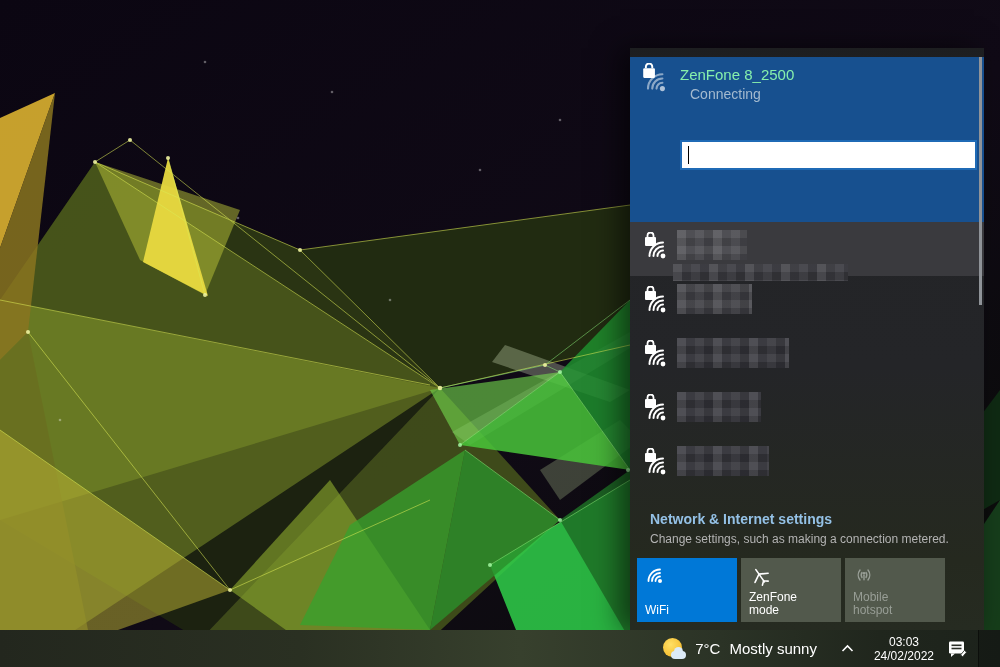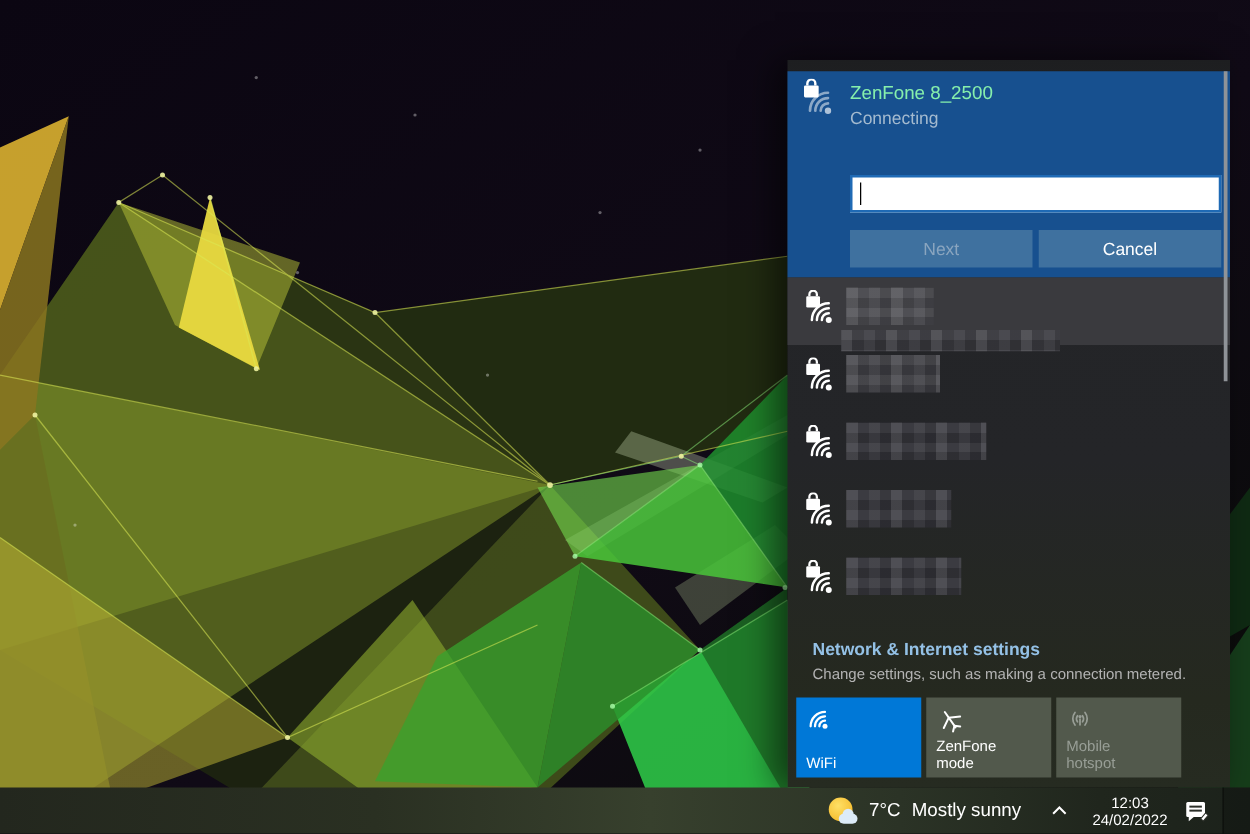--- a/index.html
+++ b/index.html
@@ -29,21 +29,21 @@
 
   
   #flyout { position:absolute; left:630px; top:48px; width:354px; height:582px; z-index:4;
     background:linear-gradient(180deg,#1d1e20 0%,#232427 12%,#242528 55%,#25291f 88%,#262b21 100%);
     box-shadow:-10px 0 26px rgba(0,0,0,.55); color:#fff; }
 
   
   .connect { position:absolute; left:0; top:9px; width:100%; height:165px; background:#17508f; }
   .hdr-icon { position:absolute; left:12px; top:6px; }
   .net-name { position:absolute; left:50px; top:9px; font-size:15px; color:#86efac; }
-  .net-status { position:absolute; left:50px; top:29px; font-size:14px; color:#a4bacf; }
+  .net-status { position:absolute; left:60px; top:29px; font-size:14px; color:#a4bacf; }
   .prompt { position:absolute; left:50px; top:60px; font-size:14px; color:#fff; }
   .key-input { position:absolute; left:50px; top:83px; width:297px; height:30px;
     background:#fff; border:2px solid #1f6ab5; outline:none; padding:0 7px; font-size:14px; color:#000; }
   .caret { position:absolute; left:58px; top:89px; width:1px; height:18px; background:#000;
     animation:blink 1.1s steps(2,start) infinite; }
   @keyframes blink { to { visibility:hidden; } }
   .btn-row { position:absolute; left:50px; top:127px; display:flex; gap:5px; }
   .fly-btn { width:146px; height:30px; background:#3f719f; border:none; font-size:14px;
     font-family:"Liberation Sans",sans-serif; display:flex; align-items:center; justify-content:center; cursor:pointer; }
   .fly-btn.next { color:#8aa5bf; }
@@ -189,24 +189,20 @@
           </g>
           <circle cx="19" cy="24" r="2.4" fill="#ffffff" opacity="0.65"></circle>
           <rect x="1" y="5" width="11" height="9" rx="1" fill="#ffffff"></rect>
           <path d="M3.5 5 V3.5 A3 3 0 0 1 9.5 3.5 V5" stroke="#ffffff" stroke-width="1.8" fill="none"></path>
         </svg>
       </span>
       <div class="net-name">ZenFone 8_2500</div>
       <div class="net-status">Connecting</div>
       <input class="key-input" type="text" value="" style="">
       <div class="caret"></div>
-      <div class="btn-row">
-        <button class="fly-btn next">Next</button>
-        <button class="fly-btn cancel">Cancel</button>
-      </div>
     </div>
 
     <div class="list">
       <div class="witem active">
         <span class="w-ic">
           <svg width="26" height="30" viewBox="0 0 26 30">
             <g stroke="#ffffff" stroke-width="2" fill="none" stroke-linecap="round">
               <path d="M19 18.5 A5.5 5.5 0 0 0 13.5 24"></path>
               <path d="M19 14.5 A9.5 9.5 0 0 0 9.5 24"></path>
               <path d="M19 10.5 A13.5 13.5 0 0 0 5.5 24"></path>
@@ -341,21 +337,21 @@
           <span>7°C</span>
           <span>Mostly sunny</span>
         </div>
       </div>
       <div class="chevron">
         <svg width="13" height="9" viewBox="0 0 13 9">
           <polyline points="1.5,7 6.5,2 11.5,7" stroke="#ffffff" stroke-width="1.6" fill="none"></polyline>
         </svg>
       </div>
       <div class="clock">
-        <div>12:03</div>
+        <div>03:03</div>
         <div>24/02/2022</div>
       </div>
       <div class="action-ic">
         <svg width="22" height="20" viewBox="0 0 22 20">
           <rect x="2" y="2.5" width="15" height="12" rx="1.2" fill="#ffffff"></rect>
           <rect x="4.5" y="5.5" width="10" height="1.6" fill="#2b2f28"></rect>
           <rect x="4.5" y="8.7" width="10" height="1.6" fill="#2b2f28"></rect>
           <polygon points="4,14.5 4,18 8,14.5" fill="#ffffff"></polygon>
           <g transform="rotate(40 16.5 14.5)">
             <rect x="15.2" y="11.5" width="2.8" height="6" fill="#ffffff" stroke="#2b2f28" stroke-width="0.8"></rect>

